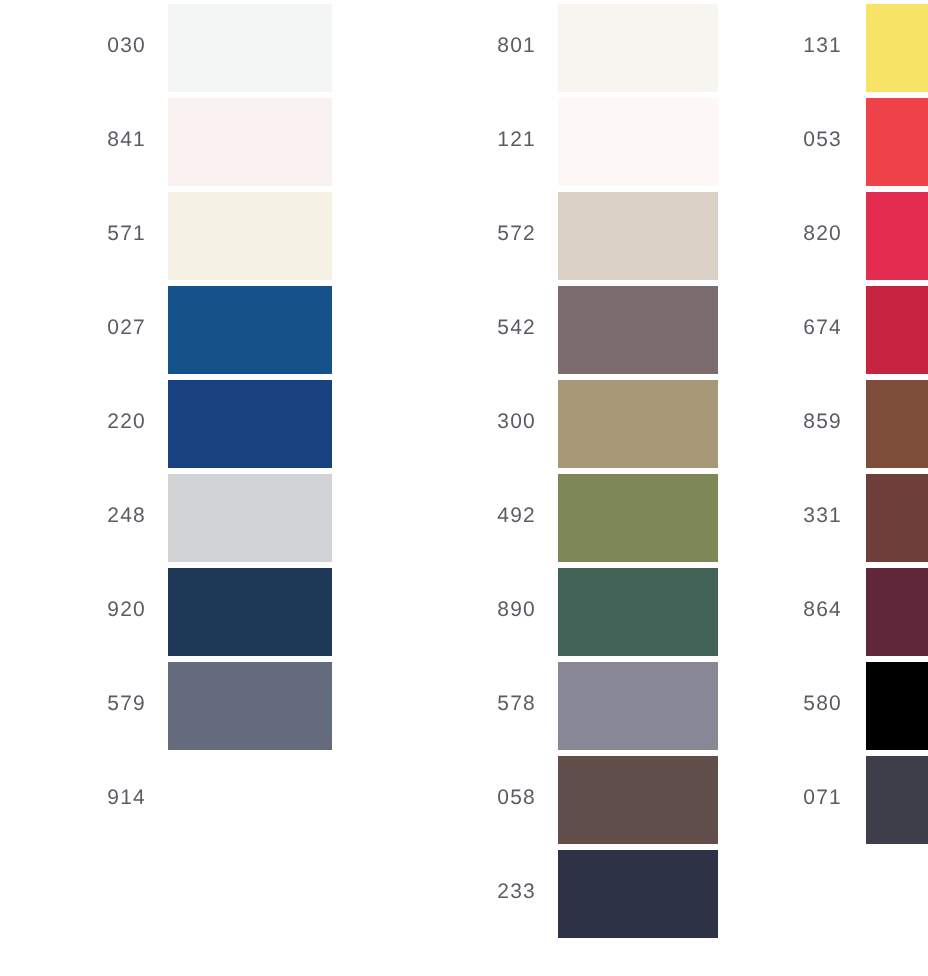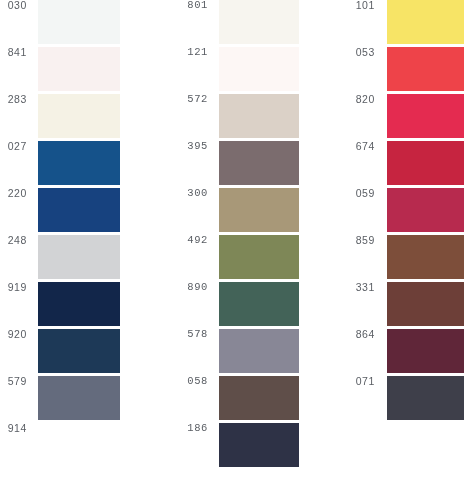--- a/index.html
+++ b/index.html
@@ -32,35 +32,37 @@
 
   .swatch-column.col-0 { width: 167px; }
   .swatch-column.col-1 { width: 170px; }
   .swatch-column.col-2 { width: 127px; }
 
   .swatch-row {
     position: relative;
     height: 47px;
     display: flex;
     flex-direction: row;
+    align-items: center;
+    padding-left: 46px;
   }
 
   .swatch-label {
     flex: 0 0 auto;
     font-size: 10.5px;
     color: #595d63;
     letter-spacing: 0.6px;
     text-align: right;
     white-space: nowrap;
     line-height: 1;
     user-select: none;
   }
 
   .col-0 .swatch-label { width: 27px; margin-left: 0px; }
-  .col-1 .swatch-label { width: 27px; margin-left: 14px; font-family: Liberation Mono, monospace; }
+  .col-1 .swatch-label { width: 27px; margin-left: 28px; }
   .col-2 .swatch-label { width: 27px; margin-left: 11px; }
 
   .swatch-chip {
     flex: 0 0 auto;
     height: 44px;
     display: block;
   }
 
   .col-0 .swatch-chip { width: 82px; margin-left: 11px; }
   .col-1 .swatch-chip { width: 80px; margin-left: 11px; }
@@ -73,38 +75,34 @@
     <div class="swatch-column col-0">
       <div class="swatch-row">
         <span class="swatch-label">030</span>
         <span class="swatch-chip" style="background-color: rgb(243, 246, 245);"></span>
       </div>
       <div class="swatch-row">
         <span class="swatch-label">841</span>
         <span class="swatch-chip" style="background-color: rgb(249, 241, 240);"></span>
       </div>
       <div class="swatch-row">
-        <span class="swatch-label">283</span>
+        <span class="swatch-label">571</span>
         <span class="swatch-chip" style="background-color: rgb(245, 242, 229);"></span>
       </div>
       <div class="swatch-row">
         <span class="swatch-label">027</span>
         <span class="swatch-chip" style="background-color: rgb(21, 82, 138);"></span>
       </div>
       <div class="swatch-row">
         <span class="swatch-label">220</span>
         <span class="swatch-chip" style="background-color: rgb(23, 66, 127);"></span>
       </div>
       <div class="swatch-row">
         <span class="swatch-label">248</span>
         <span class="swatch-chip" style="background-color: rgb(210, 211, 213);"></span>
-      </div>
-      <div class="swatch-row">
-        <span class="swatch-label">919</span>
-        <span class="swatch-chip" style="background-color: rgb(18, 38, 74);"></span>
       </div>
       <div class="swatch-row">
         <span class="swatch-label">920</span>
         <span class="swatch-chip" style="background-color: rgb(29, 57, 87);"></span>
       </div>
       <div class="swatch-row">
         <span class="swatch-label">579</span>
         <span class="swatch-chip" style="background-color: rgb(100, 107, 125);"></span>
       </div>
       <div class="swatch-row">
@@ -119,21 +117,21 @@
       </div>
       <div class="swatch-row">
         <span class="swatch-label">121</span>
         <span class="swatch-chip" style="background-color: rgb(253, 247, 245);"></span>
       </div>
       <div class="swatch-row">
         <span class="swatch-label">572</span>
         <span class="swatch-chip" style="background-color: rgb(219, 209, 199);"></span>
       </div>
       <div class="swatch-row">
-        <span class="swatch-label">395</span>
+        <span class="swatch-label">542</span>
         <span class="swatch-chip" style="background-color: rgb(123, 108, 110);"></span>
       </div>
       <div class="swatch-row">
         <span class="swatch-label">300</span>
         <span class="swatch-chip" style="background-color: rgb(168, 152, 120);"></span>
       </div>
       <div class="swatch-row">
         <span class="swatch-label">492</span>
         <span class="swatch-chip" style="background-color: rgb(126, 135, 87);"></span>
       </div>
@@ -143,55 +141,55 @@
       </div>
       <div class="swatch-row">
         <span class="swatch-label">578</span>
         <span class="swatch-chip" style="background-color: rgb(136, 135, 150);"></span>
       </div>
       <div class="swatch-row">
         <span class="swatch-label">058</span>
         <span class="swatch-chip" style="background-color: rgb(95, 78, 73);"></span>
       </div>
       <div class="swatch-row">
-        <span class="swatch-label">186</span>
+        <span class="swatch-label">233</span>
         <span class="swatch-chip" style="background-color: rgb(46, 50, 70);"></span>
       </div>
     </div>
     <div class="swatch-column col-2">
       <div class="swatch-row">
-        <span class="swatch-label">101</span>
+        <span class="swatch-label">131</span>
         <span class="swatch-chip" style="background-color: rgb(247, 228, 102);"></span>
       </div>
       <div class="swatch-row">
         <span class="swatch-label">053</span>
         <span class="swatch-chip" style="background-color: rgb(238, 67, 73);"></span>
       </div>
       <div class="swatch-row">
         <span class="swatch-label">820</span>
         <span class="swatch-chip" style="background-color: rgb(228, 43, 80);"></span>
       </div>
       <div class="swatch-row">
         <span class="swatch-label">674</span>
         <span class="swatch-chip" style="background-color: rgb(198, 36, 64);"></span>
       </div>
       <div class="swatch-row">
-        <span class="swatch-label">059</span>
-        <span class="swatch-chip" style="background-color: rgb(183, 42, 78);"></span>
-      </div>
-      <div class="swatch-row">
         <span class="swatch-label">859</span>
         <span class="swatch-chip" style="background-color: rgb(125, 78, 58);"></span>
       </div>
       <div class="swatch-row">
         <span class="swatch-label">331</span>
         <span class="swatch-chip" style="background-color: rgb(109, 63, 56);"></span>
       </div>
       <div class="swatch-row">
         <span class="swatch-label">864</span>
         <span class="swatch-chip" style="background-color: rgb(96, 38, 57);"></span>
       </div>
       <div class="swatch-row">
+        <span class="swatch-label">580</span>
+        <span class="swatch-chip" style="background-color: rgb(0, 0, 0);"></span>
+      </div>
+      <div class="swatch-row">
         <span class="swatch-label">071</span>
         <span class="swatch-chip" style="background-color: rgb(62, 63, 74);"></span>
       </div>
     </div>
   </div>
 
 </body></html>

